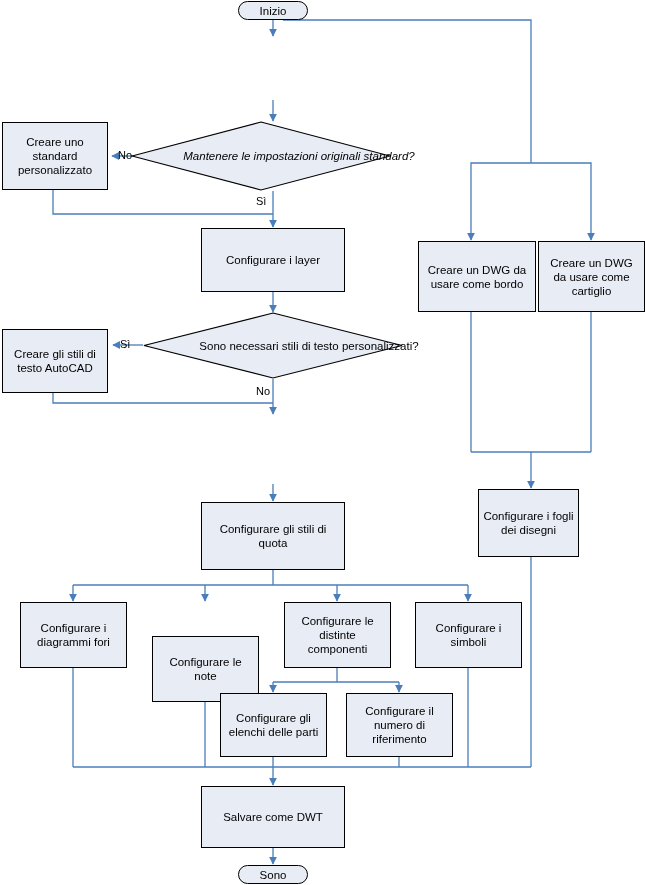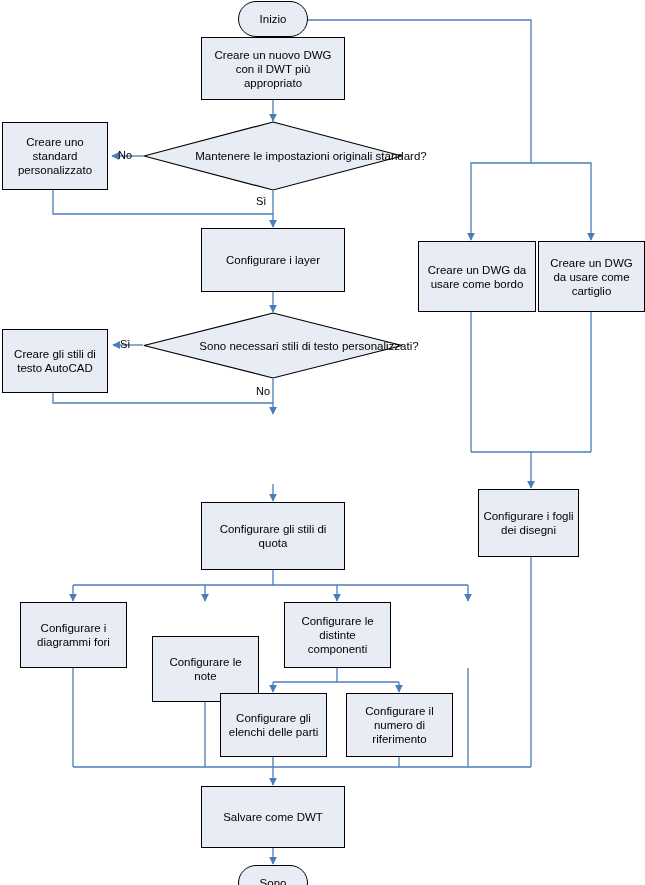--- a/index.html
+++ b/index.html
@@ -27,21 +27,21 @@
     position: absolute;
     box-sizing: border-box;
     display: flex;
     align-items: center;
     justify-content: center;
     text-align: center;
     background: #e8ecf5;
     color: #000000;
     font-size: 11.5px;
     line-height: 14px;
-    padding: 17px 4px;
+    padding: 0 4px;
     z-index: 3;
   }
   .proc {
     border: 1.4px solid #000000;
   }
   .term {
     border: 1.2px solid #000000;
     border-radius: 999px;
   }
   .diamond-wrap {
@@ -147,25 +147,22 @@
   </svg>
 
   <div class="node term" style="left:238px; top:1px; width:70px; height:19px;">
     <span>Inizio</span>
   </div>
 
   <div class="node term" style="left:238px; top:865px; width:70px; height:19px;">
     <span>Sono</span>
   </div>
 
-  <div class="node proc" style="left:201px; top:37px; width:144px; height:63px;">
-    <span>Creare un nuovo DWG con il DWT più appropriato</span>
-  </div>
-
-  <div class="diamond-wrap" style="left:143px; top:121px; width:260px; height:70px;">
+
+  <div class="diamond-wrap" style="left:131px; top:121px; width:260px; height:70px;font-style:italic;">
     <svg width="260" height="70">
       <polygon points="130,1 259,35 130,69 1,35" fill="#e8ecf5" stroke="#000000" stroke-width="1.2"></polygon>
     </svg>
     <div class="diamond-label" style="padding:0 38px;">Mantenere le impostazioni originali standard?</div>
   </div>
 
   <div class="node proc" style="left:2px; top:122px; width:106px; height:68px;">
     <span>Creare uno standard personalizzato</span>
   </div>
 
@@ -194,20 +191,23 @@
   </div>
 
   <div class="node proc" style="left:152px; top:636px; width:107px; height:66px;">
     <span>Configurare le note</span>
   </div>
 
   <div class="node proc" style="left:284px; top:602px; width:107px; height:66px;">
     <span>Configurare le distinte componenti</span>
   </div>
 
+  <div class="node proc" style="left:415px; top:602px; width:107px; height:66px;">
+    <span>Configurare i simboli</span>
+  </div>
 
   <div class="node proc" style="left:220px; top:693px; width:107px; height:64px;justify-content:center;">
     <span>Configurare gli elenchi delle parti</span>
   </div>
 
   <div class="node proc" style="left:346px; top:693px; width:107px; height:64px;">
     <span>Configurare il numero di riferimento</span>
   </div>
 
   <div class="node proc" style="left:418px; top:241px; width:118px; height:71px;">

